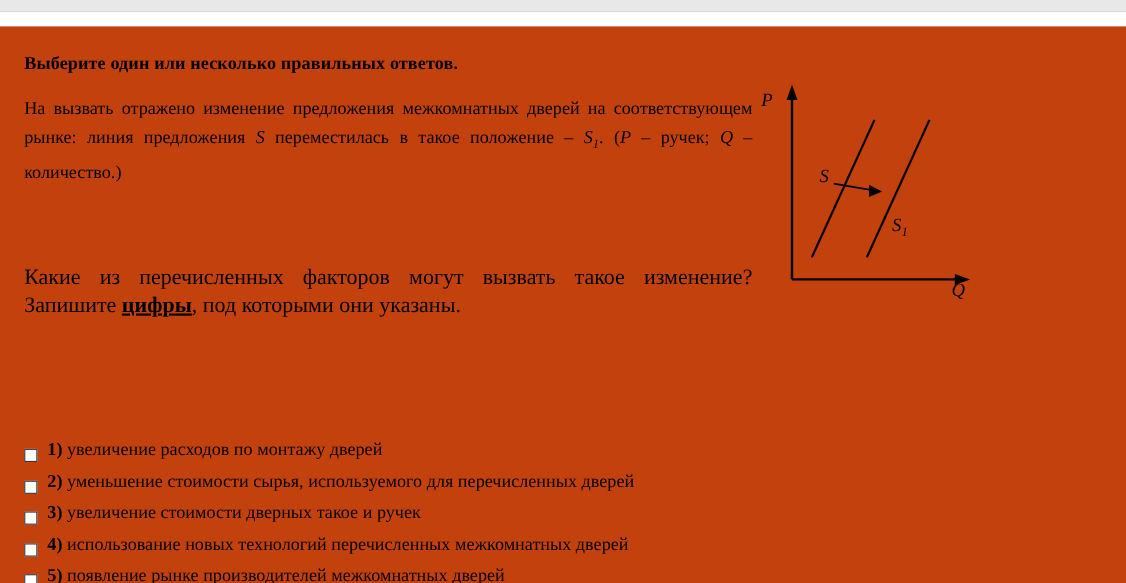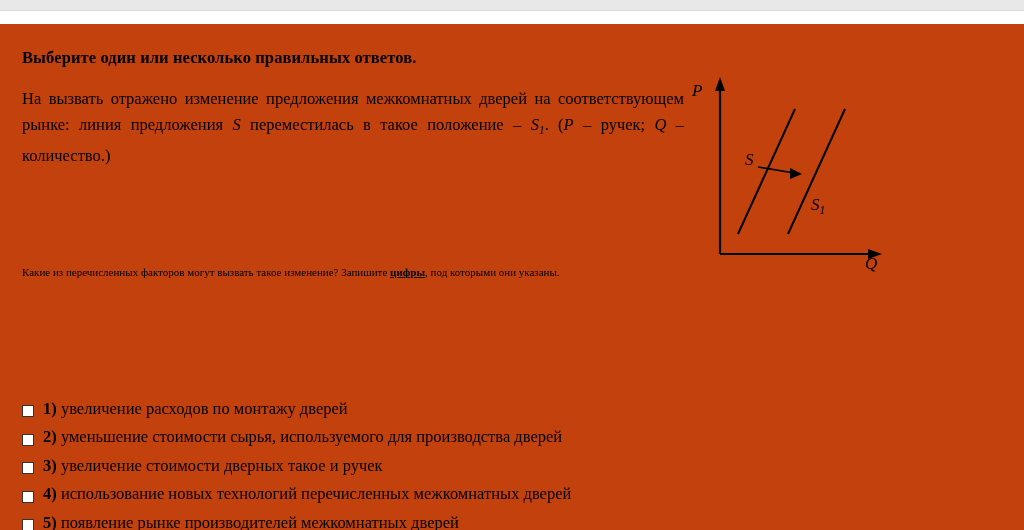--- a/index.html
+++ b/index.html
@@ -47,25 +47,24 @@
     font-size: 16.5px;
     line-height: 26px;
     text-align: justify;
     text-justify: inter-word;
   }
   .para2 {
     position: absolute;
     left: 22px;
     top: 215px;
     width: 662px;
-    font-size: 11px;
+    font-size: 20px;
     line-height: 26px;
     text-align: justify;
     text-justify: inter-word;
-    margin-top: 20px;
   }
   .para2 .bold-underline {
     font-weight: bold;
     text-decoration: underline;
   }
   .ital {
     font-style: italic;
   }
   .sub {
     font-size: 11.5px;
@@ -80,21 +79,21 @@
     height: 220px;
   }
   .options {
     position: absolute;
     left: 22px;
     top: 373px;
     width: 700px;
   }
   .option-row {
     display: flex;
-    align-items: center;
+    align-items: flex-end;
     margin-bottom: 5.5px;
     height: 23px;
   }
   .checkbox {
     width: 12px;
     height: 12px;
     border: 1px solid #333;
     background: #fff;
     margin-top: 5px;
     margin-right: 9px;
@@ -151,21 +150,21 @@
 
   <div class="options">
 
     <div class="option-row">
       <div class="checkbox"></div>
       <div class="option-text"><span class="option-num">1)</span> <span>увеличение расходов по монтажу дверей</span></div>
     </div>
 
     <div class="option-row">
       <div class="checkbox"></div>
-      <div class="option-text"><span class="option-num">2)</span> <span>уменьшение стоимости сырья, используемого для производства дверей</span></div>
+      <div class="option-text"><span class="option-num">2)</span> <span>уменьшение стоимости сырья, используемого для перечисленных дверей</span></div>
     </div>
 
     <div class="option-row">
       <div class="checkbox"></div>
       <div class="option-text"><span class="option-num">3)</span> <span>увеличение стоимости дверных такое и ручек</span></div>
     </div>
 
     <div class="option-row">
       <div class="checkbox"></div>
       <div class="option-text"><span class="option-num">4)</span> <span>использование новых технологий перечисленных межкомнатных дверей</span></div>

